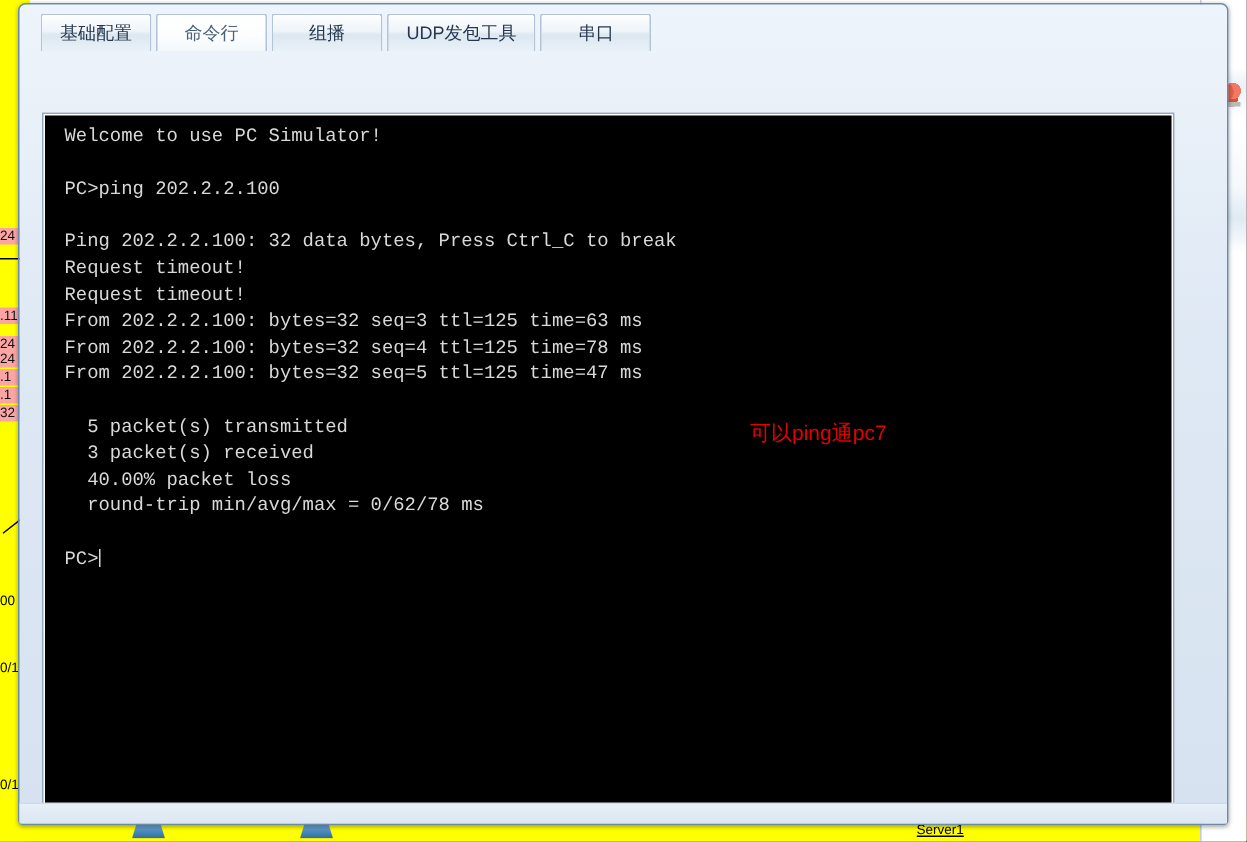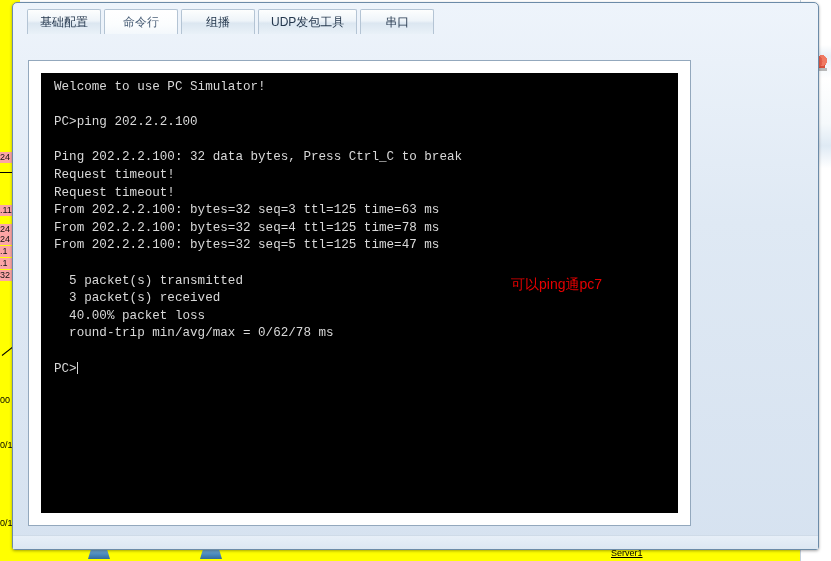--- a/index.html
+++ b/index.html
@@ -210,27 +210,27 @@
   }
   .tab.active {
     background: linear-gradient(180deg,#ffffff 0%,#fbfdfe 60%,#f3f8fc 100%);
     color: #4a5f78;
   }
 
   
   .term-wrap {
     position: absolute;
     left: 15px;
-    top: 57px;
-    width: 663px;
+    top: 72px;
+    width: 755px;
     height: 466px;
     background: #ffffff;
     border: 1px solid #93a8bd;
     box-sizing: border-box;
-    padding: 12px;
+    padding: 1px;
   }
   .terminal {
     position: relative;
     width: 100%;
     height: 100%;
     background: #000000;
     overflow: hidden;
   }
   .term-lines {
     position: absolute;

